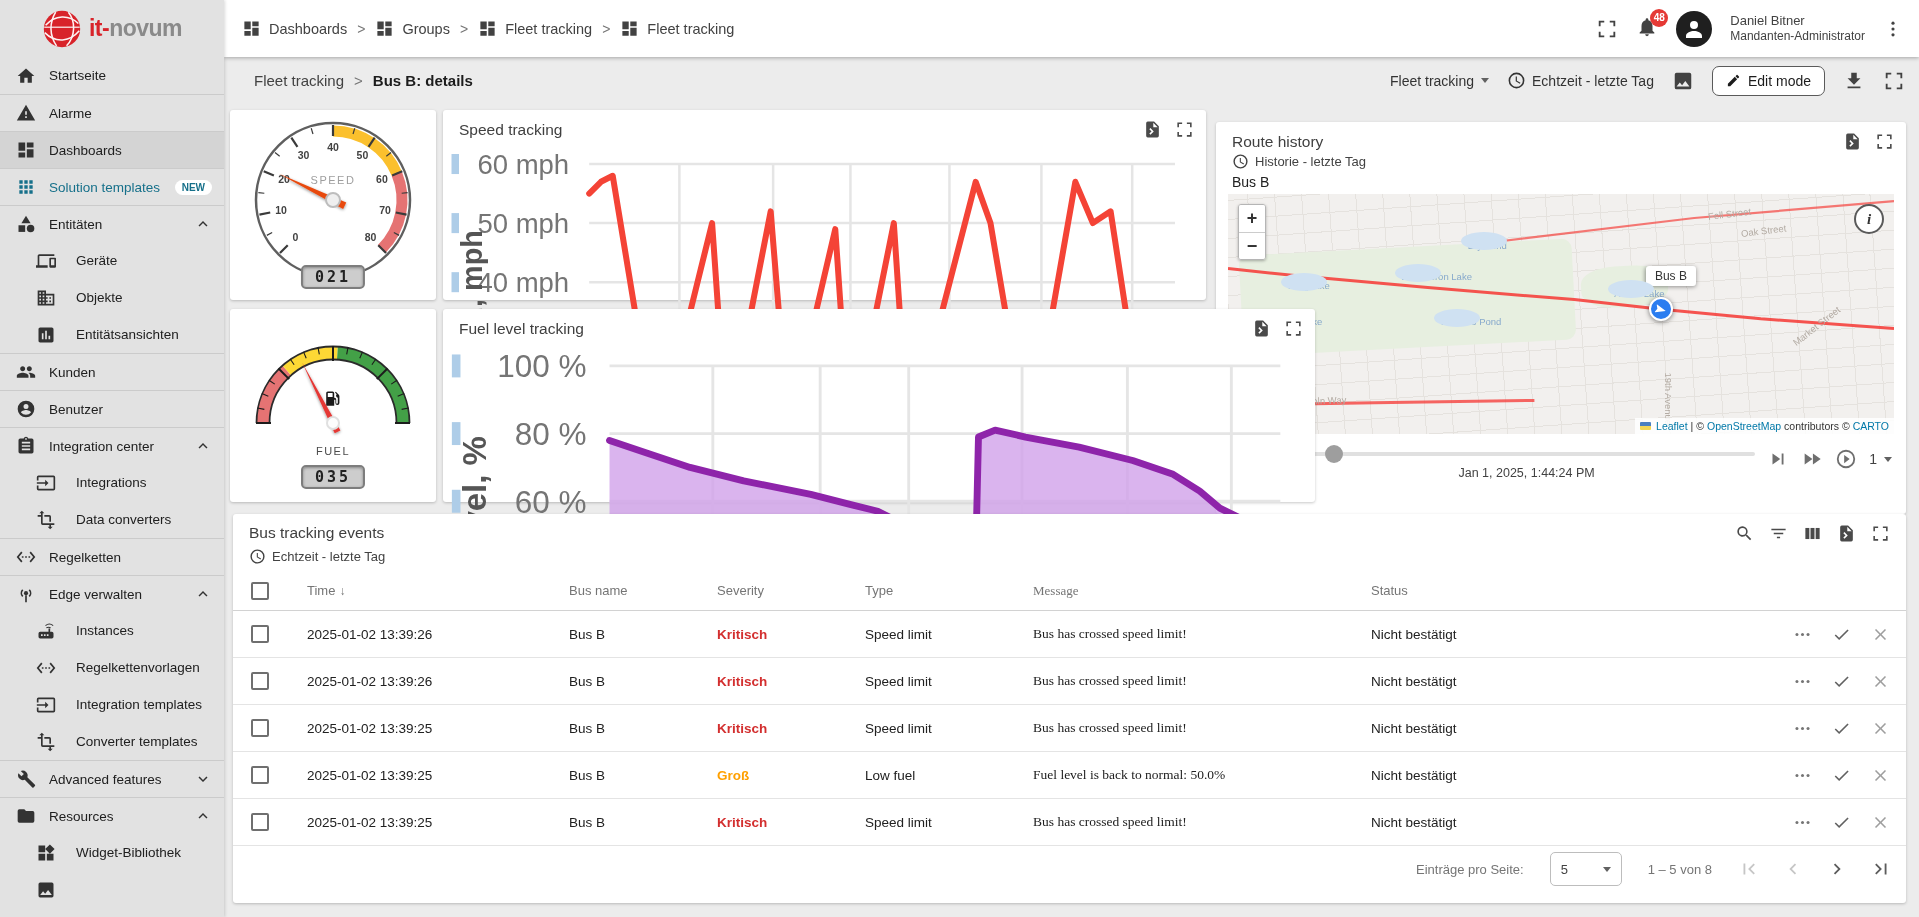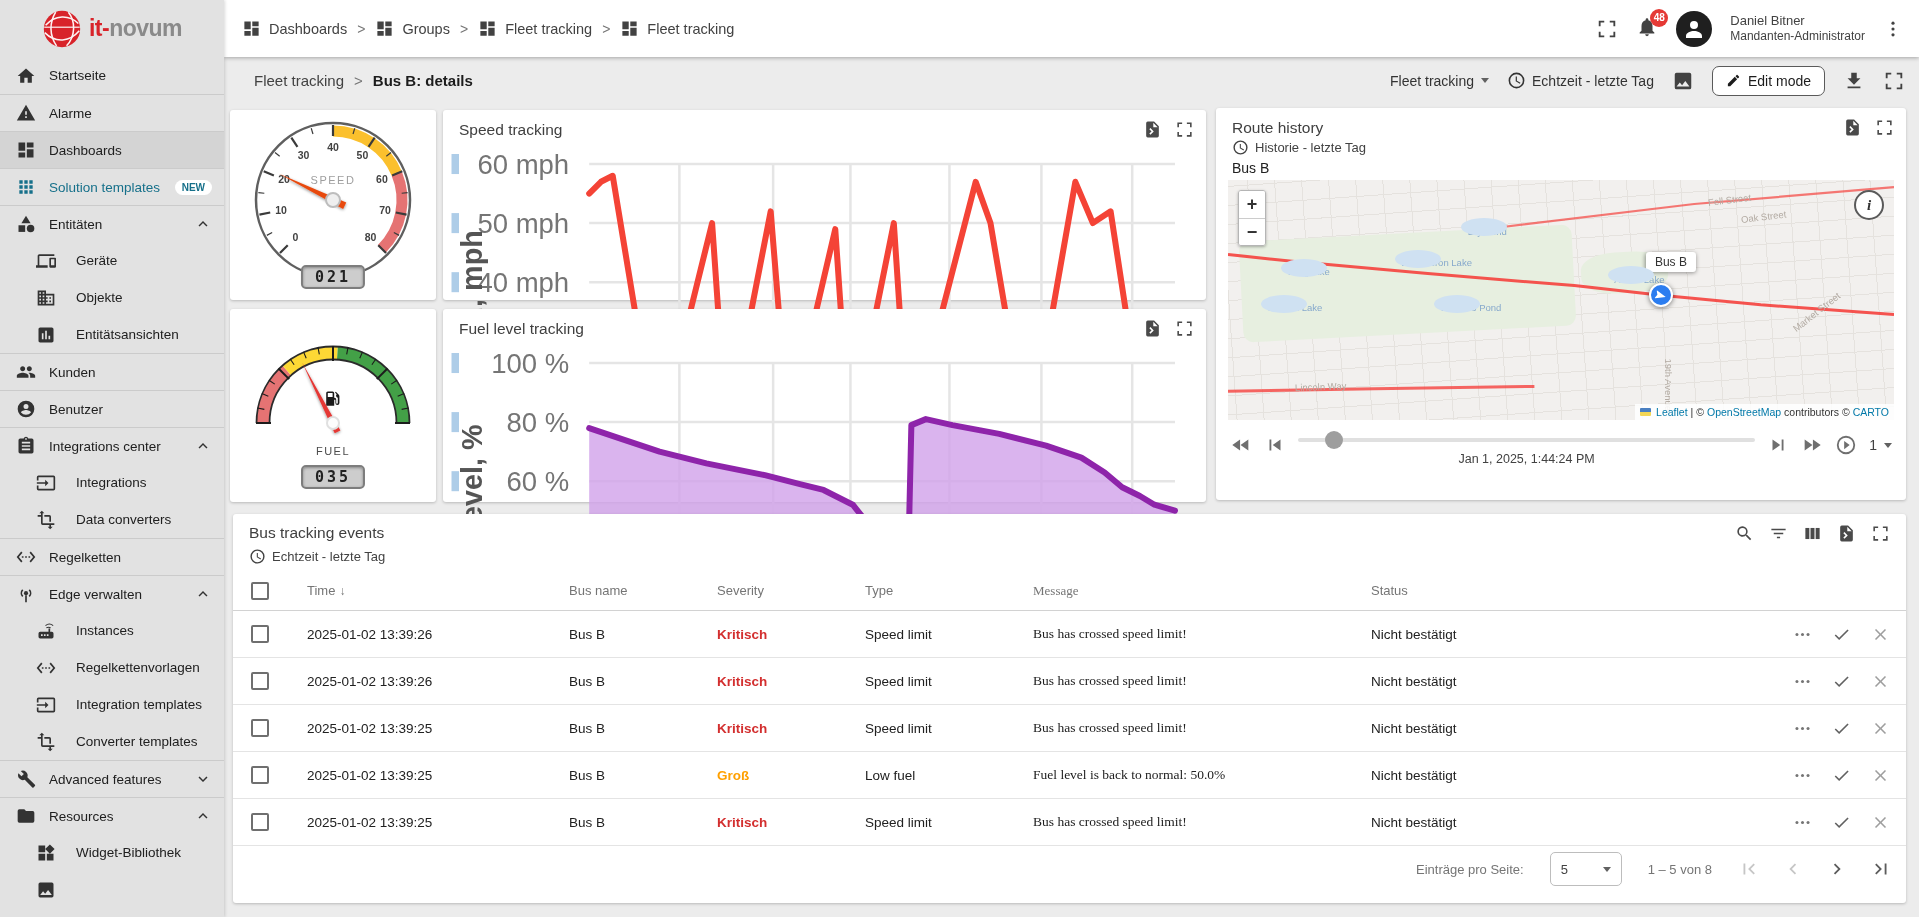--- a/index.html
+++ b/index.html
@@ -53,23 +53,23 @@
   .tw { display:flex; align-items:center; gap:6px; font-size:14px; color:#333; cursor:pointer; }
   .tw .ic { width:19px; height:19px; color:#333; }
   .edit-btn { display:flex; align-items:center; gap:7px; background:#fff; border:1px solid #5a5a5a; border-radius:7px; padding:6px 13px; font-size:14px; color:#1c1c1c; cursor:pointer; }
   .edit-btn .ic { width:15px; height:15px; color:#1c1c1c; }
 
   
   .content { position:absolute; left:0; top:104px; right:0; bottom:0; background:#ececec; }
   .card { position:absolute; background:#fff; border-radius:3px; box-shadow:0 1px 3px rgba(0,0,0,.22); }
   #card-speed-gauge { left:6px; top:6px; width:206px; height:190px; }
   #card-speed-chart { left:219px; top:6px; width:763px; height:190px; }
-  #card-route       { left:992px; top:4px; width:690px; height:392px; }
+  #card-route       { left:992px; top:18px; width:690px; height:392px; }
   #card-fuel-gauge  { left:6px; top:205px; width:206px; height:193px; }
-  #card-fuel-chart  { left:219px; top:205px; width:763px; height:193px; }
+  #card-fuel-chart  { left:219px; top:205px; width:872px; height:193px; }
   #card-events      { left:9px; top:410px; width:1673px; height:389px; }
 
   .w-head { display:flex; align-items:center; padding:10px 12px 2px 16px; }
   .w-title { font-size:15.5px; font-weight:500; color:#404040; flex:1; }
   .w-icons { display:flex; align-items:center; gap:13px; }
   .w-icons .ic { width:19px; height:19px; color:#4a4a4a; cursor:pointer; }
   .w-sub { display:flex; align-items:center; gap:6px; padding:2px 16px 0; font-size:13px; color:#424242; }
   .w-sub .ic { width:17px; height:17px; color:#424242; }
 
   .chart-svg { position:absolute; left:6px; right:6px; top:34px; bottom:4px; }
@@ -239,21 +239,21 @@
           </svg>
         </span>
         <span class="lbl">Benutzer</span>
       </div>
       <div class="side-item sep">
         <span class="ic" style="width: 20px; height: 20px;">
           <svg viewBox="0 0 24 24">
             <path d="M19 3h-4.18A3 3 0 0 0 12 1a3 3 0 0 0-2.82 2H5a2 2 0 0 0-2 2v14a2 2 0 0 0 2 2h14a2 2 0 0 0 2-2V5a2 2 0 0 0-2-2zm-7-.5a1 1 0 1 1 0 2 1 1 0 0 1 0-2zM17 17H7v-2h10v2zm0-4H7v-2h10v2zm0-4H7V7h10v2z"></path>
           </svg>
         </span>
-        <span class="lbl">Integrations center</span>
+        <span class="lbl">Integration center</span>
         <span class="ic chev" style="width: 18px; height: 18px;">
           <svg viewBox="0 0 24 24">
             <path d="M12 8l-6 6 1.4 1.4L12 10.8l4.6 4.6L18 14z"></path>
           </svg>
         </span>
       </div>
       <div class="side-item sub">
         <span class="ic" style="width: 20px; height: 20px;">
           <svg viewBox="0 0 24 24">
             <path d="M21 3H3a2 2 0 0 0-2 2v4h2V5h18v14H3v-4H1v4a2 2 0 0 0 2 2h18a2 2 0 0 0 2-2V5a2 2 0 0 0-2-2zM11 16l4-4-4-4v3H1v2h10v3z"></path>

